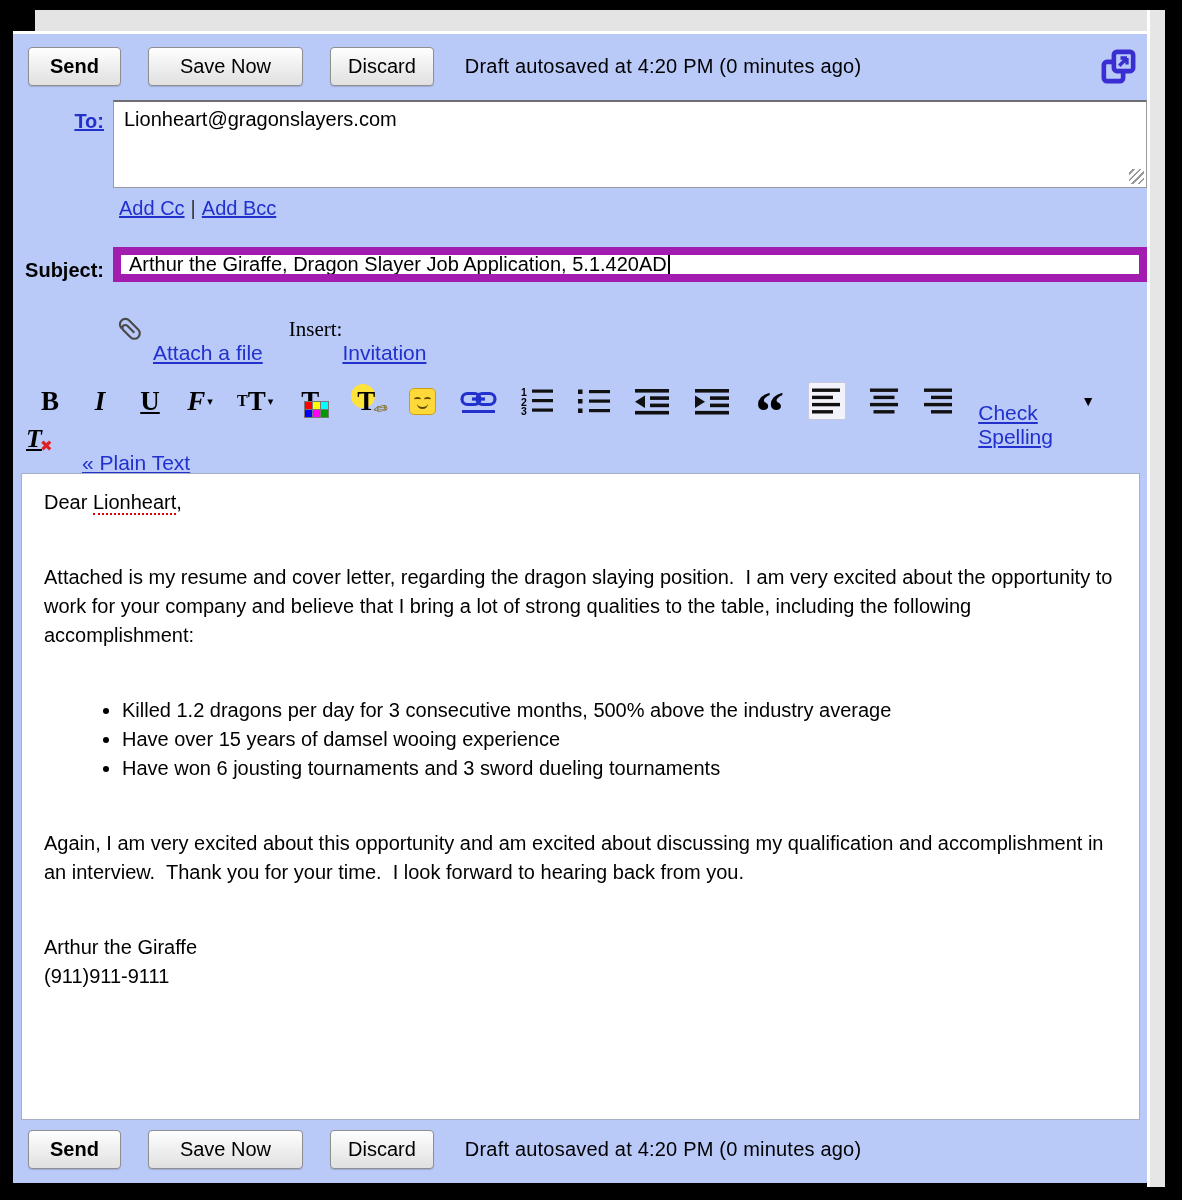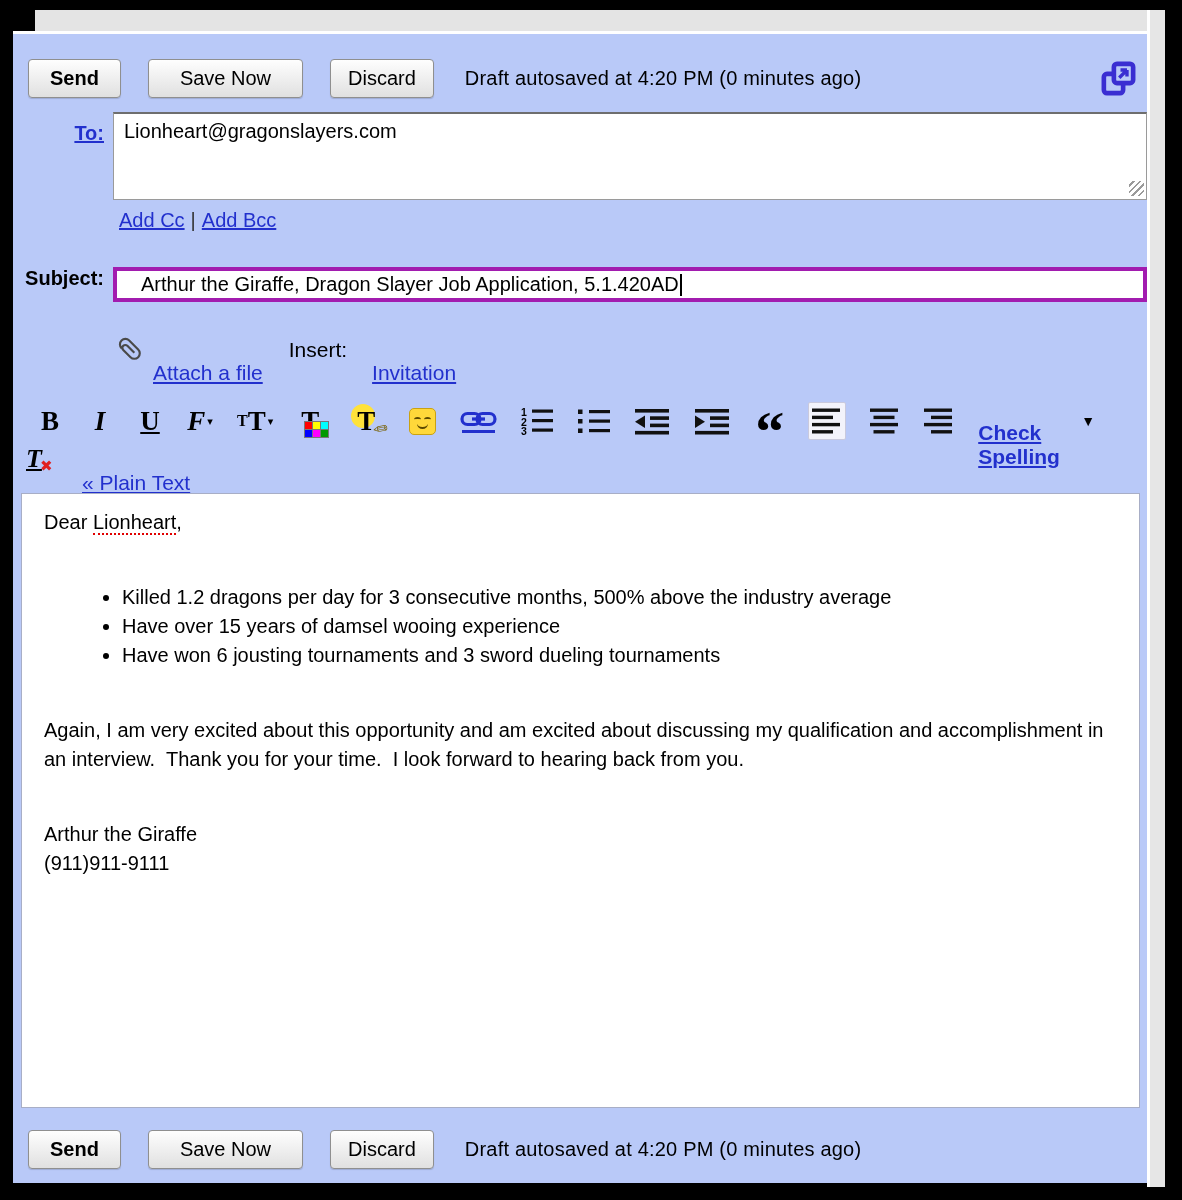--- a/index.html
+++ b/index.html
@@ -14,21 +14,21 @@
   .strip-top { position:absolute; left:35px; top:10px; width:1130px; height:23px; background:#e4e4e4; }
   .strip-right { position:absolute; left:1147px; top:10px; width:18px; height:1177px; background:#e6e6e6; border-left:3px solid #fff; }
 
   .compose {
     position:absolute; left:13px; top:31px; width:1134px; height:1152px;
     background:#b9c9f8; border-top:3px solid #fff;
     display:flex; flex-direction:column;
   }
 
   
-  .bar { display:flex; align-items:center; padding:13px 2px 14px 15px;margin-top:12px; }
+  .bar { display:flex; align-items:center; padding:13px 2px 14px 15px; }
   .btn {
     font-family:"Liberation Sans", sans-serif;
     font-size:20px; color:#000;
     background:linear-gradient(#fefefe,#e0e0e0);
     border:1px solid #8f8f8f; border-radius:4px;
     padding:7px 18px; cursor:pointer;
     box-shadow:0 1px 1px rgba(0,0,0,.15);
   }
   .btn-send { font-weight:bold; padding:7px 21px; margin-right:27px; }
   .btn-save { padding:7px 31px; margin-right:27px; }
@@ -50,32 +50,32 @@
     resize:none; overflow:hidden; outline:none;
   }
   .resize-grip {
     position:absolute; right:3px; bottom:4px; width:15px; height:15px;
     background:repeating-linear-gradient(-45deg, transparent 0 3px, #9a9a9a 3px 4.6px);
     cursor:nwse-resize;
   }
   .cc-row { margin:9px 0 0 106px; font-size:20px; }
   .cc-row .sep { color:#333; text-decoration:none; margin:0 6px; }
 
-  .subject-row { margin-top:35px; align-items:flex-start; }
+  .subject-row { margin-top:27px; align-items:flex-end; }
   .subject-row .field-label-col { font-weight:bold; padding-top:0; }
   .subject-input {
-    flex:1; height:35px; background:#fff; border:4px solid #a21caf;
-    display:flex; align-items:center; padding:0 24px;
+    flex:1; height:35px; background:#fff; border:8px solid #a21caf;
+    display:flex; align-items:center; padding:0 8px;
     font-size:20px; white-space:pre; overflow:hidden; cursor:text;
   }
   .caret { display:inline-block; width:2px; height:22px; background:#000; margin-left:1px; }
 
   .attach-row { margin:12px 0 0 104px; display:flex; align-items:center; font-size:21px; }
   .clip-holder { display:flex; margin-right:9px; transform:rotate(-45deg); }
-  .insert-label { margin-left:26px; margin-right:25px; }
+  .insert-label { margin-left:26px; margin-right:0;font-family:Liberation Serif, serif; }
 
   
   .fmt-bar { display:flex; align-items:center; padding:16px 0 0 24px; height:56px; }
   .tool {
     min-width:26px; height:38px; display:flex; align-items:center; justify-content:center;
     margin-right:24px; cursor:pointer; position:relative; flex:none;
   }
   .serif-glyph { font-family:"Liberation Serif", serif; font-weight:bold; font-size:27px; line-height:1; }
   .g-italic { font-style:italic; }
   .g-underline { text-decoration:underline; }
@@ -94,21 +94,21 @@
   .e-eye { position:absolute; top:8px; width:7px; height:5px; border-top:2px solid #5d4a00; border-radius:50% 50% 0 0; }
   .e-eye.l { left:4px; } .e-eye.r { right:4px; }
   .e-mouth { position:absolute; bottom:5px; left:7px; width:11px; height:6px; border-bottom:2px solid #5d4a00; border-radius:0 0 9px 9px; }
 
   .quote-glyph { font-family:"Liberation Serif", serif; font-weight:bold; font-size:58px; line-height:.9; height:30px; overflow:hidden; display:block; }
 
   .tool.selected { background:#f3f3fb; border:1px solid #c9c9dd; border-radius:2px; width:38px; }
   .tool svg .bar-fill { fill:#111; }
 
   .check-spelling { margin-left:auto; margin-right:14px; display:flex; align-items:center; }
-  .check-spelling .cs-link { font-size:21px; font-weight:bold; }
+  .check-spelling .cs-link { font-size:21px; font-weight:normal; }
   .check-spelling .cs-arrow { font-size:14px; color:#000; margin-left:7px; margin-right:38px; }
 
   .plain-row { display:flex; align-items:center; padding:2px 0 10px 13px; height:44px; }
   .rmv-fmt { position:relative; width:34px; margin-right:22px; cursor:pointer; display:flex; justify-content:flex-start; }
   .rmv-t { font-family:"Liberation Serif", serif; font-weight:bold; font-style:italic; font-size:26px; text-decoration:underline; }
   .rmv-x { position:absolute; left:14px; top:13px; color:#e02020; font-size:15px; }
   .plain-link { font-size:21px; }
 
   
   .body-wrap { flex:1; margin:8px 7px 0 8px; background:#fff; border:1px solid #a8aec6; padding:14px 22px; overflow:hidden; cursor:text; }
@@ -299,20 +299,21 @@
   <div class="plain-row">
     <span class="rmv-fmt">
       <span class="rmv-t">T</span>
       <span class="rmv-x">✖</span>
     </span>
     <span class="link plain-link">« Plain Text</span>
   </div>
 
   <div class="body-wrap">
     <p class="first"><span>Dear </span><span class="misspelled">Lionheart</span><span>,</span></p>
+    <p>Attached is my resume and cover letter, regarding the dragon slaying position.  I am very excited about the opportunity to work for your company and believe that I bring a lot of strong qualities to the table, including the following accomplishment:</p>
     <ul>
       <li>Killed 1.2 dragons per day for 3 consecutive months, 500% above the industry average</li>
       <li>Have over 15 years of damsel wooing experience</li>
       <li>Have won 6 jousting tournaments and 3 sword dueling tournaments</li>
     </ul>
     <p>Again, I am very excited about this opportunity and am excited about discussing my qualification and accomplishment in an interview.  Thank you for your time.  I look forward to hearing back from you.</p>
     <div class="sig">
       <div>Arthur the Giraffe</div>
       <div>(911)911-9111</div>
     </div>

